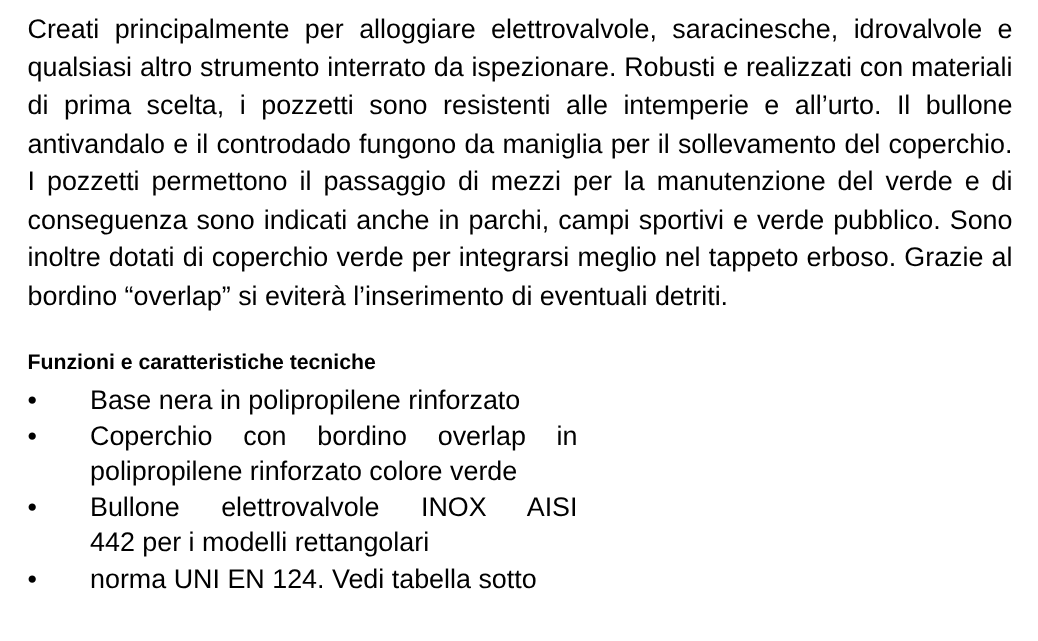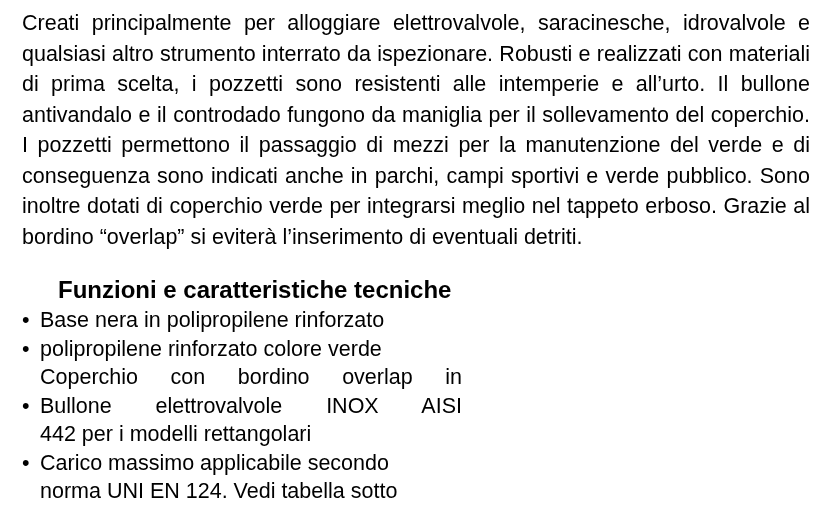--- a/index.html
+++ b/index.html
@@ -26,26 +26,25 @@
     line-height: 30.5px;
     text-align: justify;
     text-justify: inter-word;
     letter-spacing: 0.0px;
     width: 788px;
   }
   .intro p {
     margin: 0;
   }
   .section-heading {
-    font-size: 24px;
+    font-size: 17px;
     font-weight: bold;
     line-height: 28px;
     margin-top: 24px;
     margin-bottom: 2px;
-    margin-left: 36px;
   }
   .bullet-list {
     list-style: none;
     margin: 0;
     padding: 0;
     width: 440px;
   }
   .bullet-item {
     position: relative;
     padding-left: 18px;
@@ -57,20 +56,21 @@
     position: absolute;
     left: 0;
     top: 0;
     font-size: 21.5px;
     line-height: 28.5px;
   }
   .bullet-text {
     display: block;
     text-align: justify;
     text-justify: inter-word;
+    margin-left: 32px;
   }
   .bullet-text .line {
     display: block;
   }
   .bullet-text .line.just {
     text-align: justify;
     text-align-last: justify;
   }
 </style>
 </head>
@@ -87,33 +87,32 @@
   <ul class="bullet-list">
     <li class="bullet-item">
       <span class="dot">•</span>
       <span class="bullet-text">
         <span class="line">Base nera in polipropilene rinforzato</span>
       </span>
     </li>
     <li class="bullet-item">
       <span class="dot">•</span>
       <span class="bullet-text">
+        <span class="line just">Coperchio con bordino overlap in</span>
         <span class="line">polipropilene rinforzato colore verde</span>
-        <span class="line just">Coperchio con bordino overlap in</span>
       </span>
     </li>
     <li class="bullet-item">
       <span class="dot">•</span>
       <span class="bullet-text">
         <span class="line just">Bullone elettrovalvole INOX AISI</span>
         <span class="line">442 per i modelli rettangolari</span>
       </span>
     </li>
     <li class="bullet-item">
       <span class="dot">•</span>
       <span class="bullet-text">
-        <span class="line">Carico massimo applicabile secondo</span>
         <span class="line">norma UNI EN 124. Vedi tabella sotto</span>
       </span>
     </li>
   </ul>
 
 </div>
 
 </body></html>

